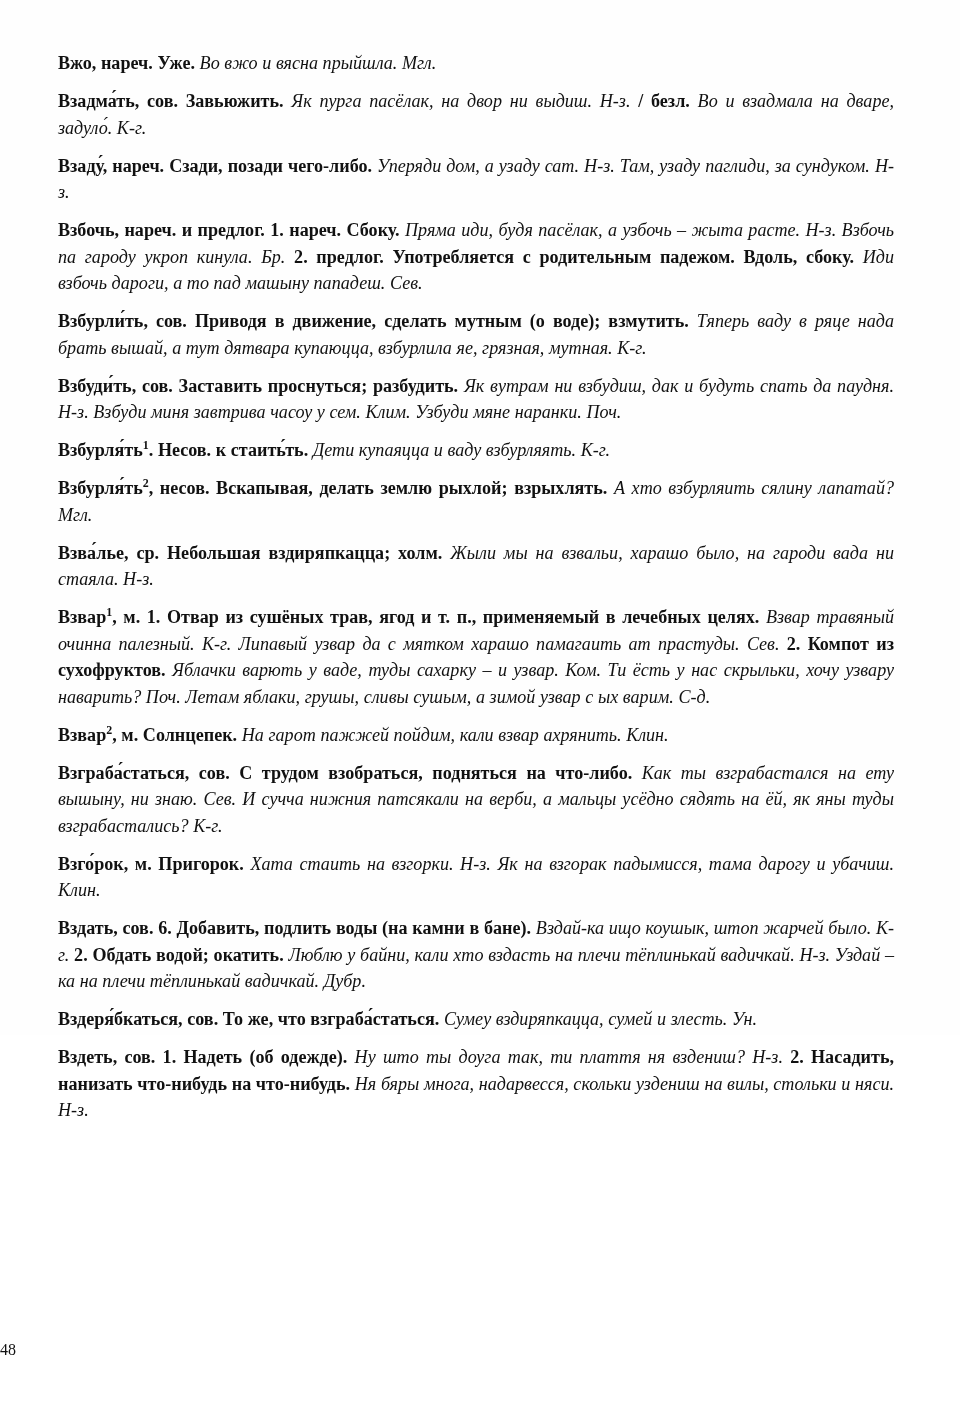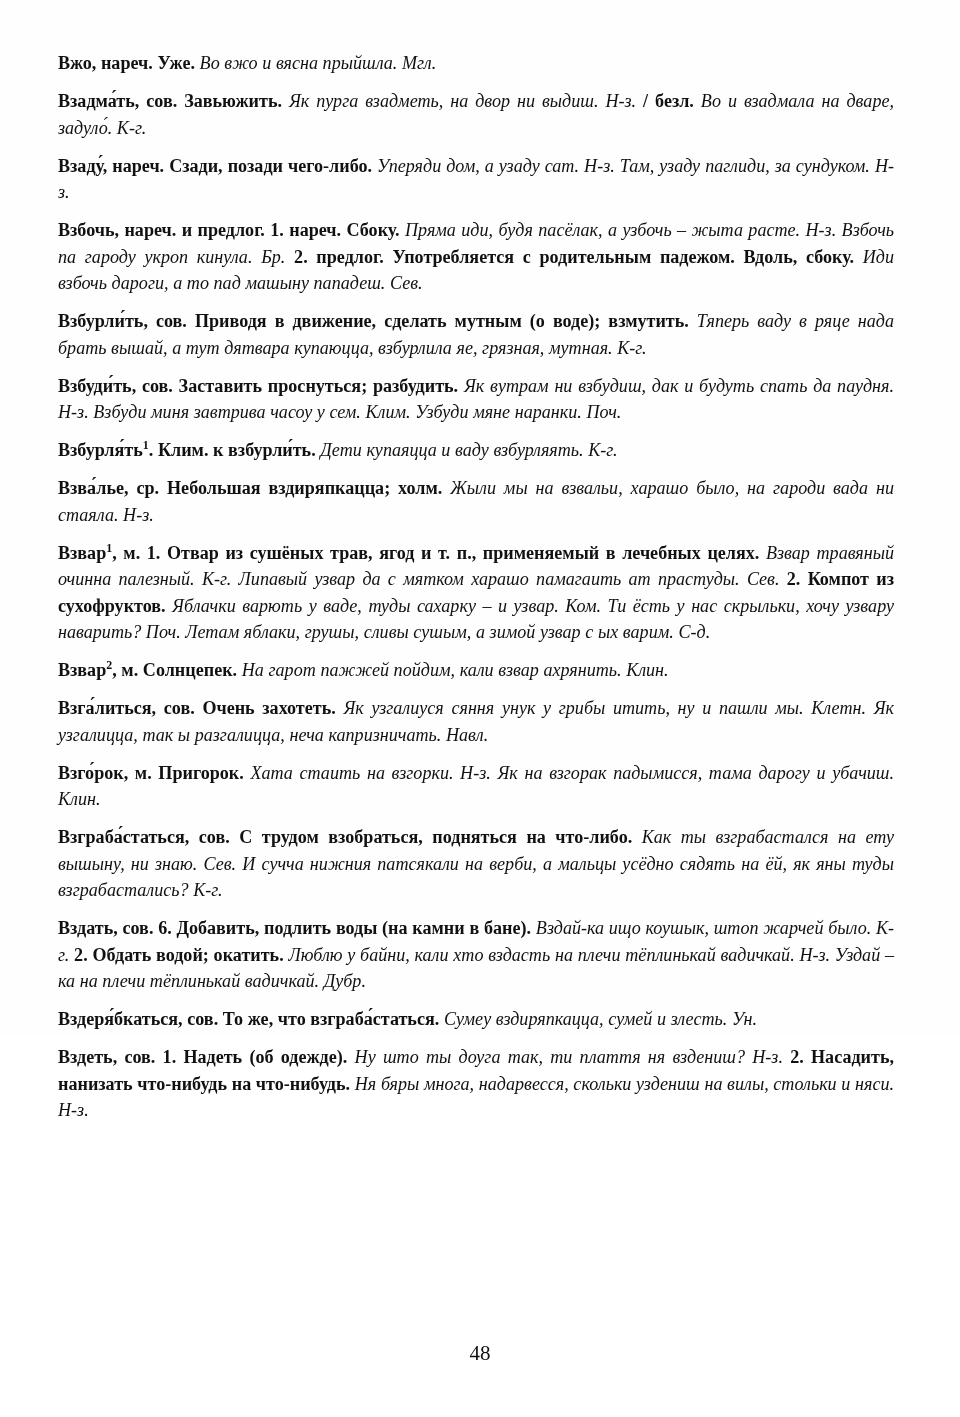--- a/index.html
+++ b/index.html
@@ -49,83 +49,82 @@
   sup {
     font-size: 0.66em;
     vertical-align: super;
     line-height: 0;
   }
   .pageno {
     position: absolute;
     left: 0;
     top: 1341px;
     width: 960px;
-    text-align: center;
-    font-size: 21px;
+    font-size: 16px;
     font-family: "Liberation Serif", "DejaVu Serif", serif;
     color: #111111;
   }
 </style>
 </head>
 <body>
 
 <div class="page">
   <div class="column">
 
     <p class="entry">
       <span class="hw">Вжо, нареч. Уже.</span><span class="ex"> Во вжо и вясна прыйшла. Мгл.</span>
     </p>
 
     <p class="entry">
-      <span class="hw">Взадма́ть, сов. Завьюжить.</span><span class="ex"> Як пурга взадметь, на двор ни выдиш. Н-з. </span><span class="gr">/ безл.</span><span class="ex"> Во и взадмала на дваре, задуло́.  К-г.</span>
+      <span class="hw">Взадма́ть, сов. Завьюжить.</span><span class="ex"> Як пурга пасёлак, на двор ни выдиш. Н-з. </span><span class="gr">/ безл.</span><span class="ex"> Во и взадмала на дваре, задуло́.  К-г.</span>
     </p>
 
     <p class="entry">
       <span class="hw">Взаду́, нареч. Сзади, позади чего-либо.</span><span class="ex"> Уперяди дом, а узаду сат. Н-з. Там, узаду паглиди, за сундуком. Н-з.</span>
     </p>
 
     <p class="entry">
       <span class="hw">Взбочь, нареч. и предлог. 1. нареч. Сбоку.</span><span class="ex"> Пряма иди, будя пасёлак, а узбочь – жыта расте. Н-з. Взбочь па гароду укроп кинула. Бр. </span><span class="df">2.</span><span class="df"> предлог. Употребляется с родительным падежом. Вдоль, сбоку.</span><span class="ex"> Иди взбочь дароги, а то пад машыну пападеш. Сев.</span>
     </p>
 
     <p class="entry">
       <span class="hw">Взбурли́ть, сов. Приводя в движение, сделать мутным (о воде); взмутить.</span><span class="ex"> Тяперь ваду в ряце нада брать вышай, а тут дятвара купаюцца, взбурлила яе, грязная, мутная. К-г.</span>
     </p>
 
     <p class="entry">
       <span class="hw">Взбуди́ть, сов. Заставить проснуться; разбудить.</span><span class="ex"> Як вутрам ни взбудиш, дак и будуть спать да паудня. Н-з. Взбуди миня завтрива часоу у сем. Клим. Узбуди мяне наранки. Поч.</span>
     </p>
 
     <p class="entry">
-      <span class="hw">Взбурля́ть</span><sup class="hw">1</sup><span class="hw">. Клим. к взбурли́ть.</span><span class="ex"> Дети купаяцца и ваду взбурляять. К-г.</span>
+      <span class="hw">Взбурля́ть</span><sup class="hw">1</sup><span class="hw">. Несов. к стаить́ть.</span><span class="ex"> Дети купаяцца и ваду взбурляять. К-г.</span>
     </p>
 
+    <p class="entry">
+      <span class="hw">Взбурля́ть</span><sup class="hw">2</sup><span class="hw">, несов. Вскапывая, делать землю рыхлой; взрыхлять.</span><span class="ex"> А хто взбурляить сялину лапатай? Мгл.</span>
+    </p>
 
     <p class="entry">
       <span class="hw">Взва́лье, ср. Небольшая вздиряпкацца; холм.</span><span class="ex"> Жыли мы на взвальи, харашо было, на гароди вада ни стаяла. Н-з.</span>
     </p>
 
     <p class="entry">
       <span class="hw">Взвар</span><sup class="hw">1</sup><span class="hw">, м. 1. Отвар из сушёных трав, ягод и т. п., применяемый в лечебных целях.</span><span class="ex"> Взвар травяный очинна палезный. К-г. Липавый узвар да с мятком харашо памагаить ат прастуды. Сев. </span><span class="df">2.</span><span class="df"> Компот из сухофруктов.</span><span class="ex"> Яблачки варють у ваде, туды сахарку – и узвар. Ком. Ти ёсть у нас скрыльки, хочу узвару наварить? Поч. Летам яблаки, грушы, сливы сушым, а зимой узвар с ых варим. С-д.</span>
     </p>
 
     <p class="entry">
       <span class="hw">Взвар</span><sup class="hw">2</sup><span class="hw">, м. Солнцепек.</span><span class="ex"> На гарот пажжей пойдим, кали взвар ахрянить. Клин.</span>
     </p>
 
+
     <p class="entry">
-      <span class="hw">Взга́литься, сов. Очень захотеть.</span><span class="ex"> Як узгалиуся сяння унук у грибы итить, ну и пашли мы. Клетн. Як узгалицца, так ы разгалицца, неча капризничать. Навл.</span>
+      <span class="hw">Взграба́статься, сов. С трудом взобраться, подняться на что-либо.</span><span class="ex"> Как ты взграбастался на ету вышыну, ни знаю. Сев. И сучча нижния патсякали на верби, а мальцы усёдно сядять на ёй, як яны туды взграбастались? К-г.</span>
     </p>
 
     <p class="entry">
       <span class="hw">Взго́рок, м. Пригорок.</span><span class="ex"> Хата стаить на взгорки. Н-з. Як на взгорак падымисся, тама дарогу и убачиш. Клин.</span>
-    </p>
-
-    <p class="entry">
-      <span class="hw">Взграба́статься, сов. С трудом взобраться, подняться на что-либо.</span><span class="ex"> Как ты взграбастался на ету вышыну, ни знаю. Сев. И сучча нижния патсякали на верби, а мальцы усёдно сядять на ёй, як яны туды взграбастались? К-г.</span>
     </p>
 
     <p class="entry">
       <span class="hw">Вздать, сов. 6. Добавить, подлить воды (на камни в бане).</span><span class="ex"> Вздай-ка ищо коушык, штоп жарчей было. К-г. </span><span class="df">2.</span><span class="df"> Обдать водой; окатить.</span><span class="ex"> Люблю у байни, кали хто вздасть на плечи тёплинькай вадичкай. Н-з. Уздай – ка на плечи тёплинькай вадичкай. Дубр.</span>
     </p>
 
     <p class="entry">
       <span class="hw">Вздеря́бкаться, сов. То же, что взграба́статься.</span><span class="ex"> Сумеу вздиряпкацца, сумей и злесть. Ун.</span>
     </p>
 

